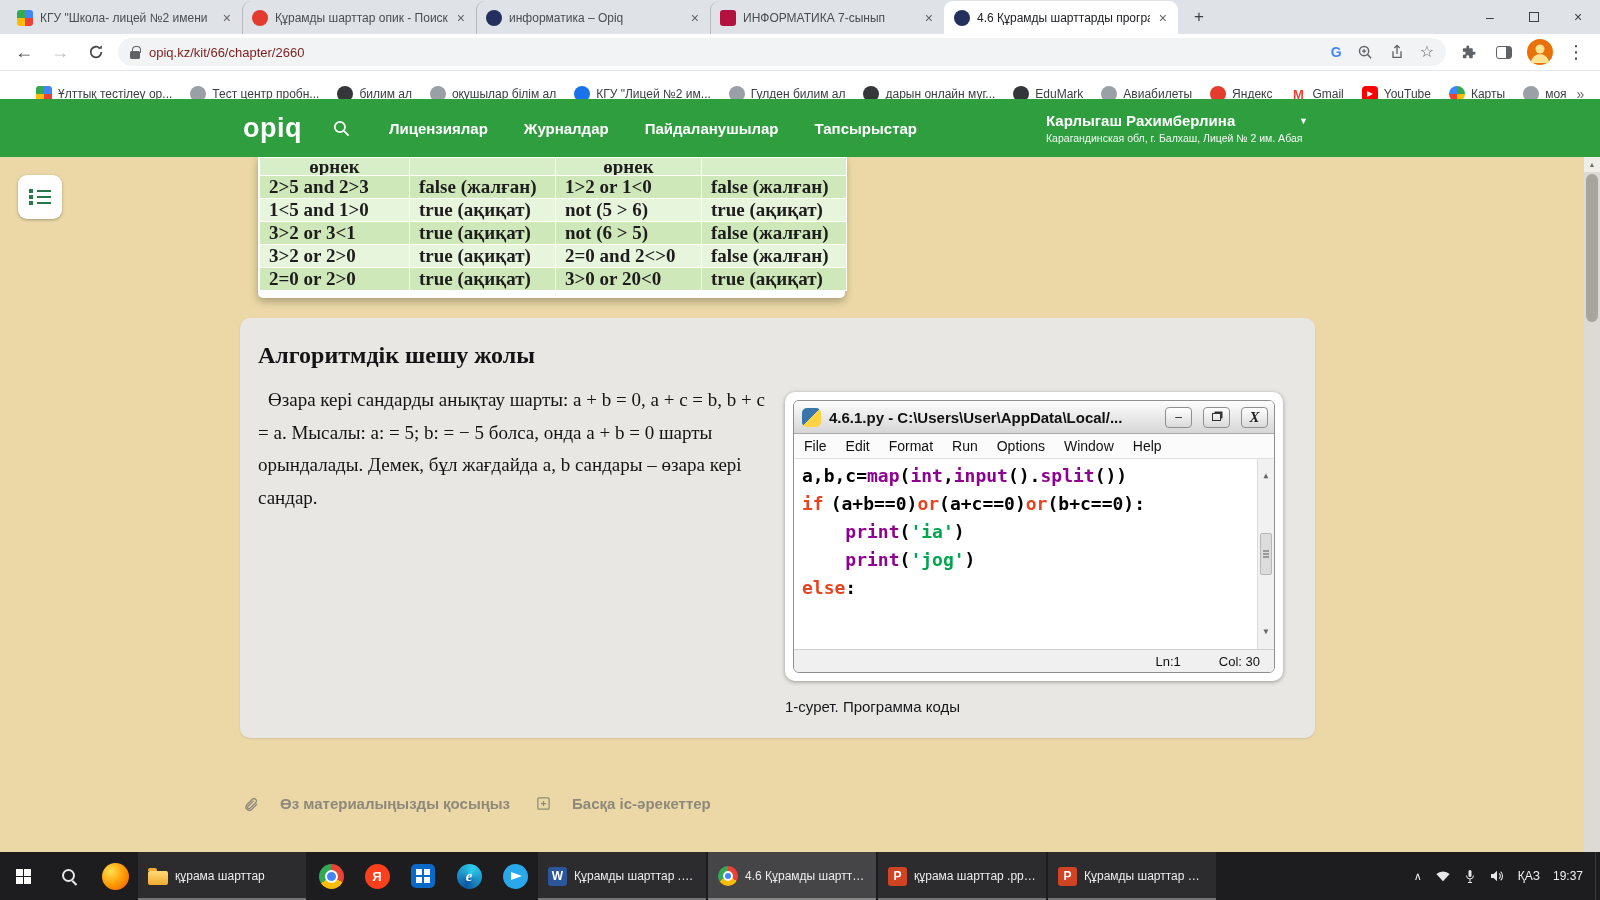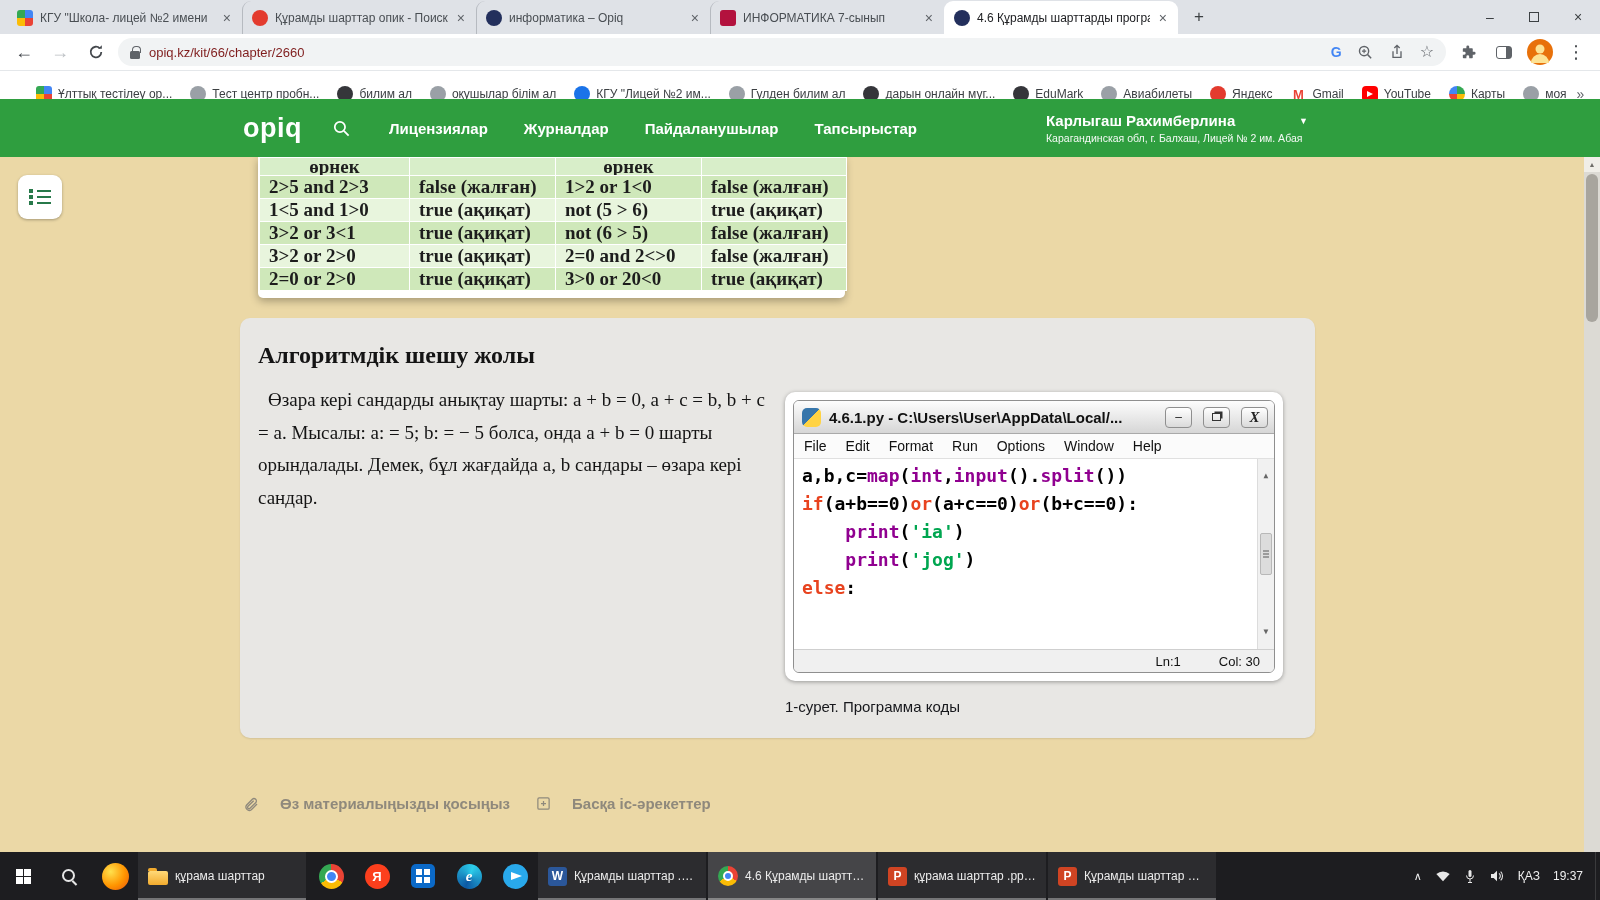--- a/index.html
+++ b/index.html
@@ -394,21 +394,21 @@
               <span>Edit</span>
               <span>Format</span>
               <span>Run</span>
               <span>Options</span>
               <span>Window</span>
               <span>Help</span>
             </div>
           <div class="idle-code">
             <div id="codelines">
                 <div class="code-line"><span style="color: rgb(0, 0, 0);">a,b,c=</span><span style="color: rgb(144, 0, 144);">map</span><span style="color: rgb(0, 0, 0);">(</span><span style="color: rgb(144, 0, 144);">int</span><span style="color: rgb(0, 0, 0);">,</span><span style="color: rgb(144, 0, 144);">input</span><span style="color: rgb(0, 0, 0);">().</span><span style="color: rgb(144, 0, 144);">split</span><span style="color: rgb(0, 0, 0);">())</span></div>
-                <div class="code-line"><span style="color: rgb(232, 67, 31);">if</span><span style="color: rgb(0, 0, 0);">(a+b==0)</span><span style="color: rgb(232, 67, 31);">or</span><span style="color: rgb(0, 0, 0);">(a+c==0)</span><span style="color: rgb(232, 67, 31);">or</span><span style="color: rgb(0, 0, 0);">(b+c==0):</span></div>
+                <div class="code-line"><span style="color: rgb(232, 67, 31);">if</span><span style="color: rgb(0, 0, 0); margin-left: 7px;">(a+b==0)</span><span style="color: rgb(232, 67, 31);">or</span><span style="color: rgb(0, 0, 0);">(a+c==0)</span><span style="color: rgb(232, 67, 31);">or</span><span style="color: rgb(0, 0, 0);">(b+c==0):</span></div>
                 <div class="code-line"><span style="color: rgb(0, 0, 0);">    </span><span style="color: rgb(144, 0, 144);">print</span><span style="color: rgb(0, 0, 0);">(</span><span style="color: rgb(0, 166, 80);">'ia'</span><span style="color: rgb(0, 0, 0);">)</span></div>
                 <div class="code-line"><span style="color: rgb(0, 0, 0);">    </span><span style="color: rgb(144, 0, 144);">print</span><span style="color: rgb(0, 0, 0);">(</span><span style="color: rgb(0, 166, 80);">'jog'</span><span style="color: rgb(0, 0, 0);">)</span></div>
                 <div class="code-line"><span style="color: rgb(232, 67, 31);">else</span><span style="color: rgb(0, 0, 0);">:</span></div>
               </div>
             <div class="idle-scroll">
               <span>▲</span>
               <span class="idle-thumb"></span>
               <span>▼</span>
             </div>
           </div>

